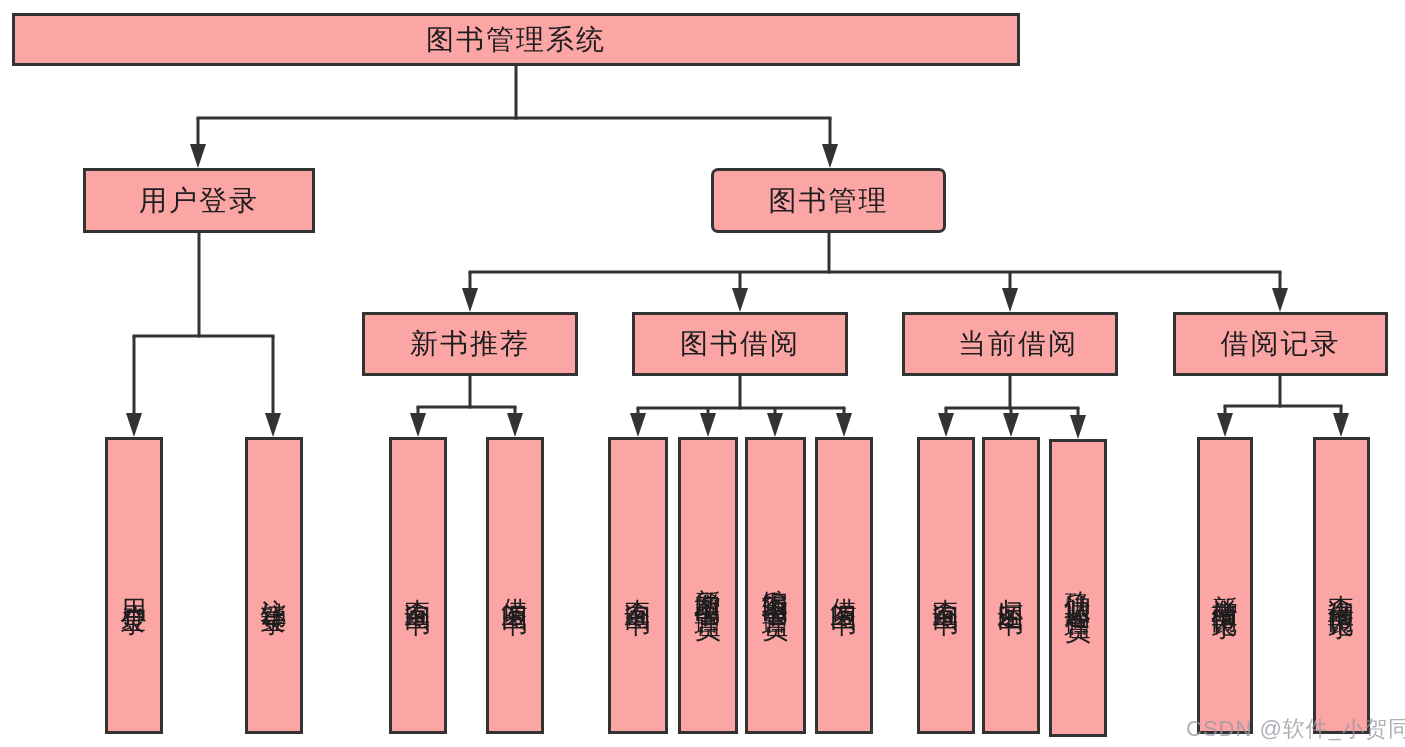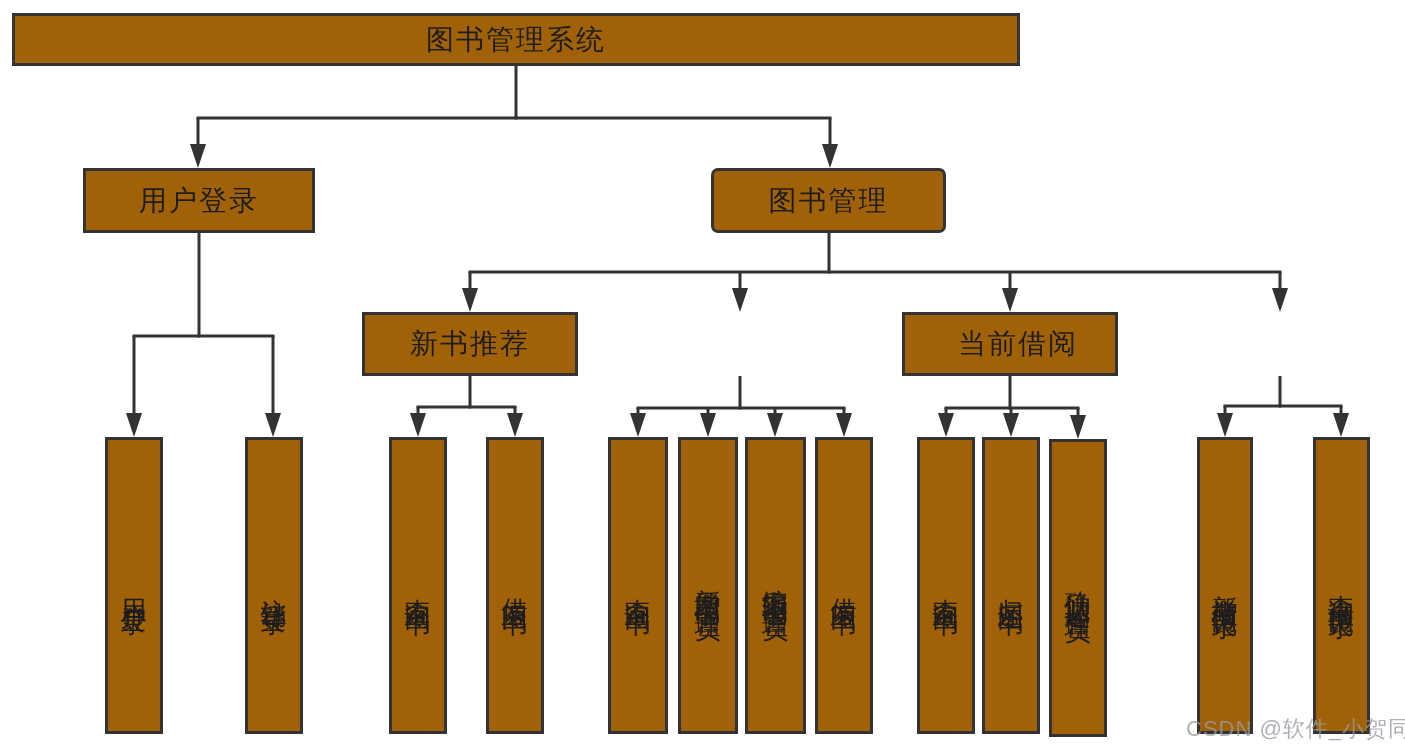--- a/index.html
+++ b/index.html
@@ -14,21 +14,21 @@
   }
   #wires {
     position: absolute;
     left: 0; top: 0;
     width: 1405px; height: 747px;
   }
   .box {
     position: absolute;
     box-sizing: border-box;
     border: 3px solid #333333;
-    background: #a16207;
+    background: #fca5a5;
     display: flex;
     align-items: center;
     justify-content: center;
     z-index: 2;
   }
   .h-label {
     font-size: 28px;
     letter-spacing: 2px;
     white-space: nowrap;
   }
@@ -160,23 +160,29 @@
   <div class="box" id="n-login">
     <span class="h-label">用户登录</span>
   </div>
   <div class="box" id="n-mgmt">
     <span class="h-label">图书管理</span>
   </div>
 
   <div class="box" id="n-new">
     <span class="h-label">新书推荐</span>
   </div>
+  <div class="box" id="n-borrow">
+    <span class="h-label">图书借阅</span>
+  </div>
   <div class="box" id="n-cur">
     <span class="h-label">当前借阅</span>
   </div>
+  <div class="box" id="n-rec">
+    <span class="h-label">借阅记录</span>
+  </div>
 
   <div class="box leaf" id="l-a1">
     <span class="v-label">用户登录</span>
   </div>
   <div class="box leaf" id="l-a2">
     <span class="v-label">注销登录</span>
   </div>
 
   <div class="box leaf" id="l-b1">
     <span class="v-label">查询图书</span>

